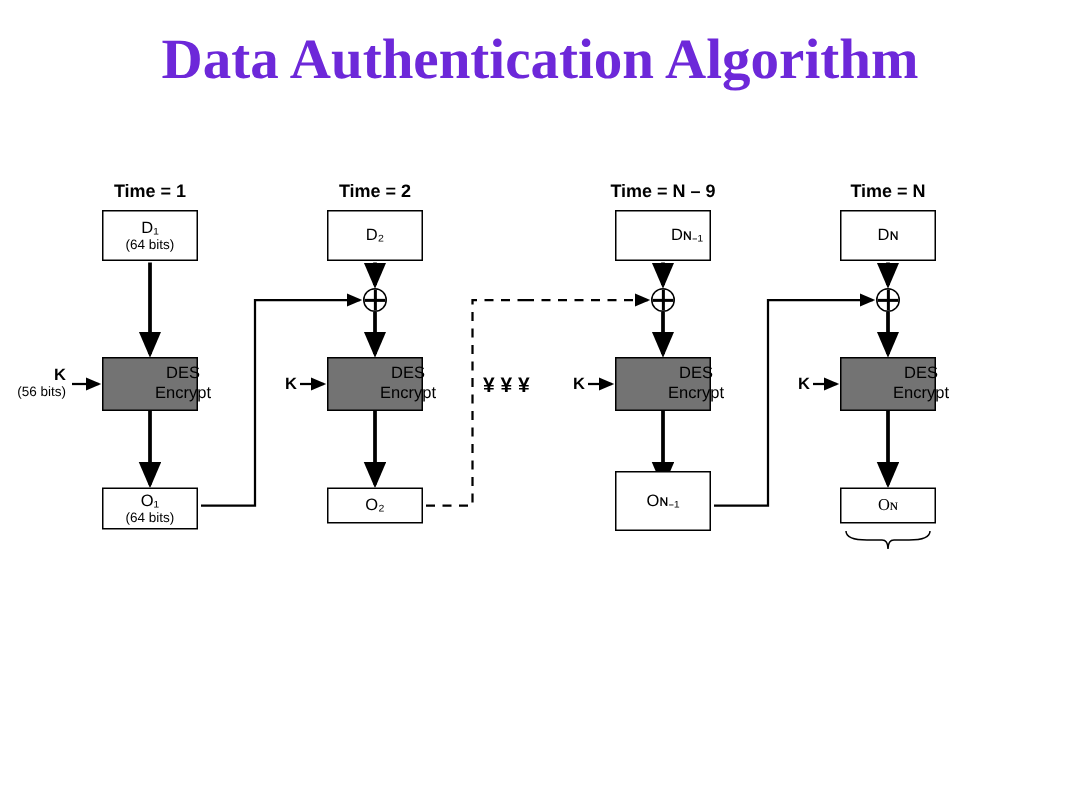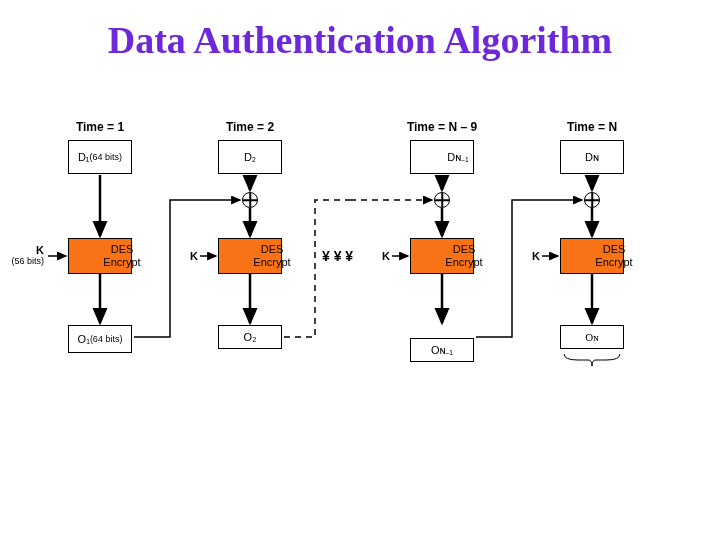--- a/index.html
+++ b/index.html
@@ -42,27 +42,27 @@
     font-size: 12px;
     font-weight: bold;
   }
   .box {
     position: absolute;
     border: 1.5px solid #000;
     background: #fff;
     text-align: center;
     font-size: 11px;
     display: flex;
-    flex-direction: row;
+    flex-direction: column;
     align-items: center;
     justify-content: center;
     line-height: 1.15;
   }
   .box.encrypt {
-    background: #f97316;
+    background: #737373;
     padding-left: 44px;
   }
   .sub {
     font-size: 9px;
   }
   .xor {
     position: absolute;
     width: 16px;
     height: 16px;
     border: 1.5px solid #000;
@@ -189,21 +189,21 @@
   <div class="sym" style="top:128px; left:282px;">¥  ¥  ¥</div>
 
   <div class="col" style="left:342px;">
     <div class="time-label">Time = N – 9</div>
     <div class="box" style="top:20px; left:28px; width:64px; height:34px;padding-left:32px;">
       <span>Dɴ₋₁</span>
     </div>
     <div class="xor" style="top:72px;"></div>
     <div class="box encrypt" style="top:118px; left:28px; width:64px; height:36px; white-space:pre-line;">DES
 Encrypt</div>
-    <div class="box" style="top:218px; left:28px; width:64px; height:24px;">
+    <div class="box" style="top:194px; left:28px; width:64px; height:40px;">
       <span>Oɴ₋₁</span>
     </div>
   </div>
   <div class="k-label" style="top:130px; left:330px; width:20px;">K</div>
 
   <div class="col" style="left:492px;">
     <div class="time-label">Time = N</div>
     <div class="box" style="top:20px; left:28px; width:64px; height:34px;">
       <span>Dɴ</span>
     </div>

